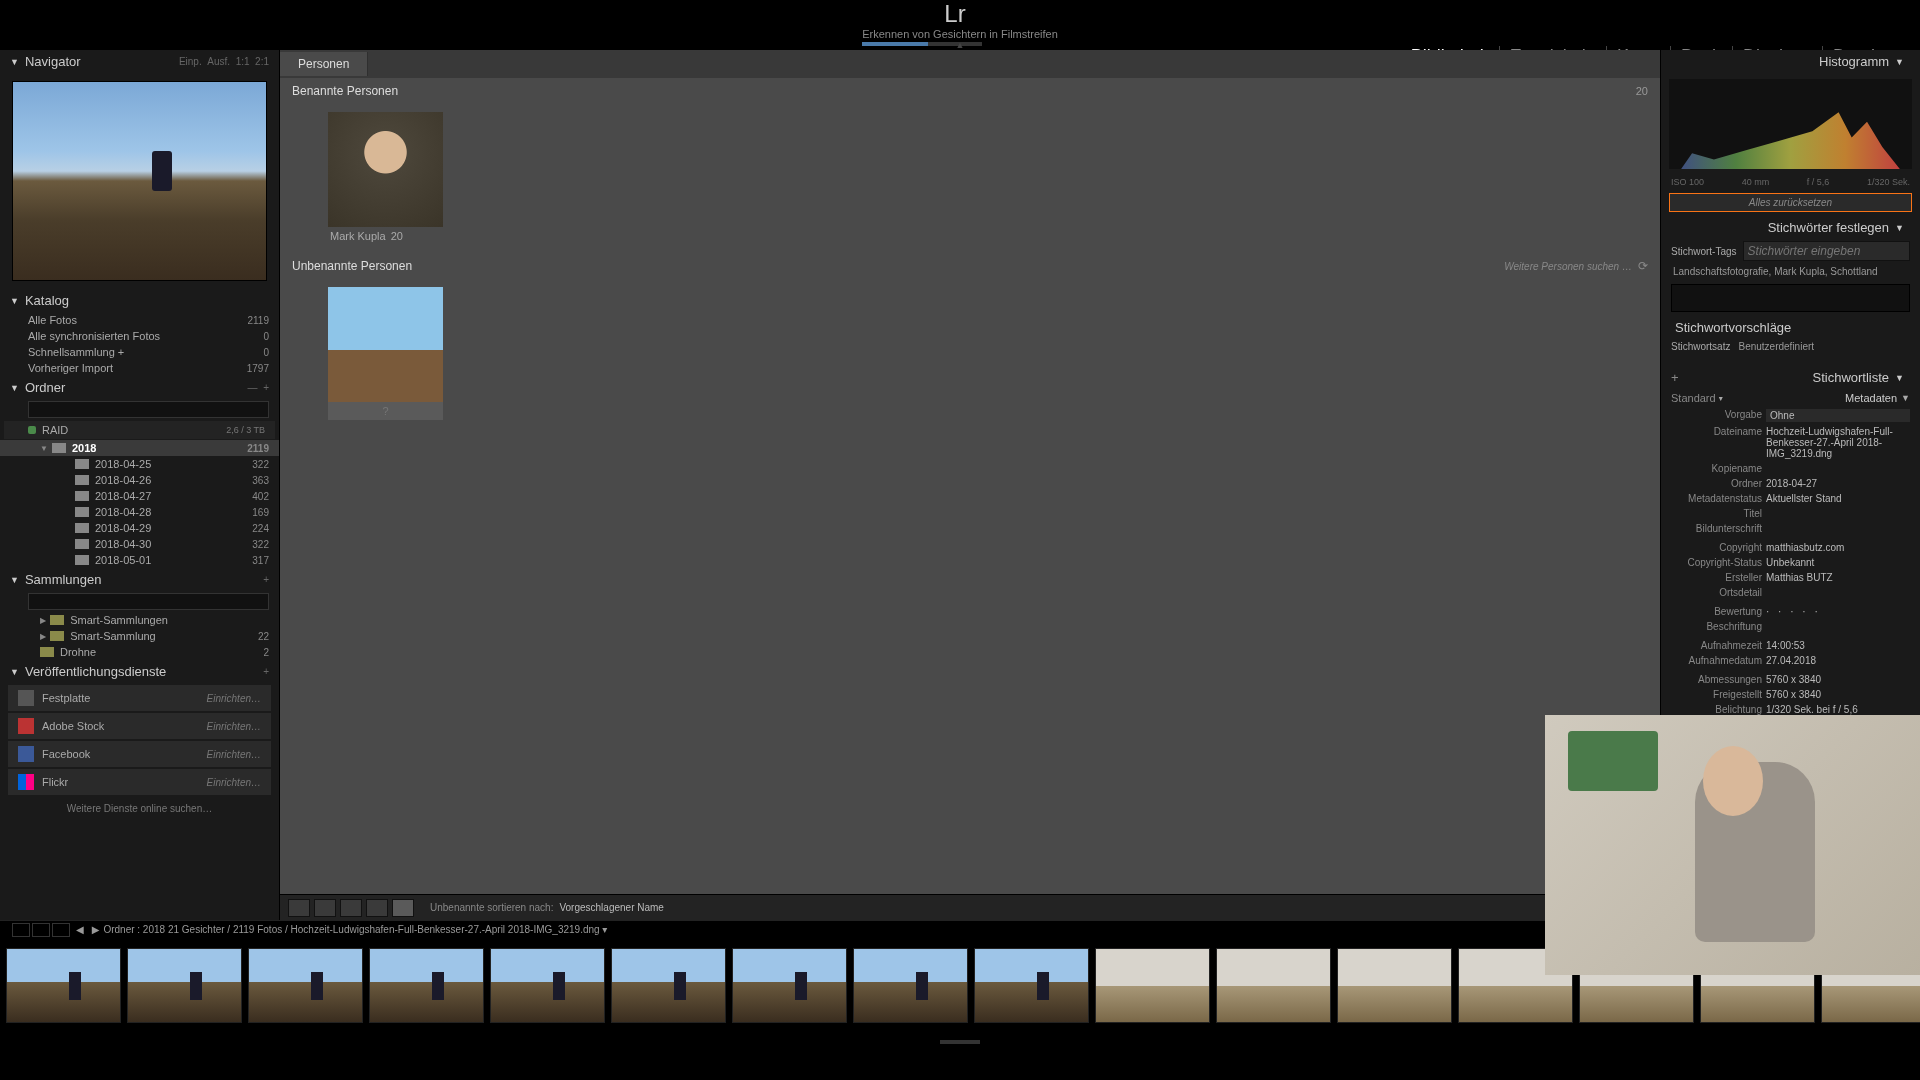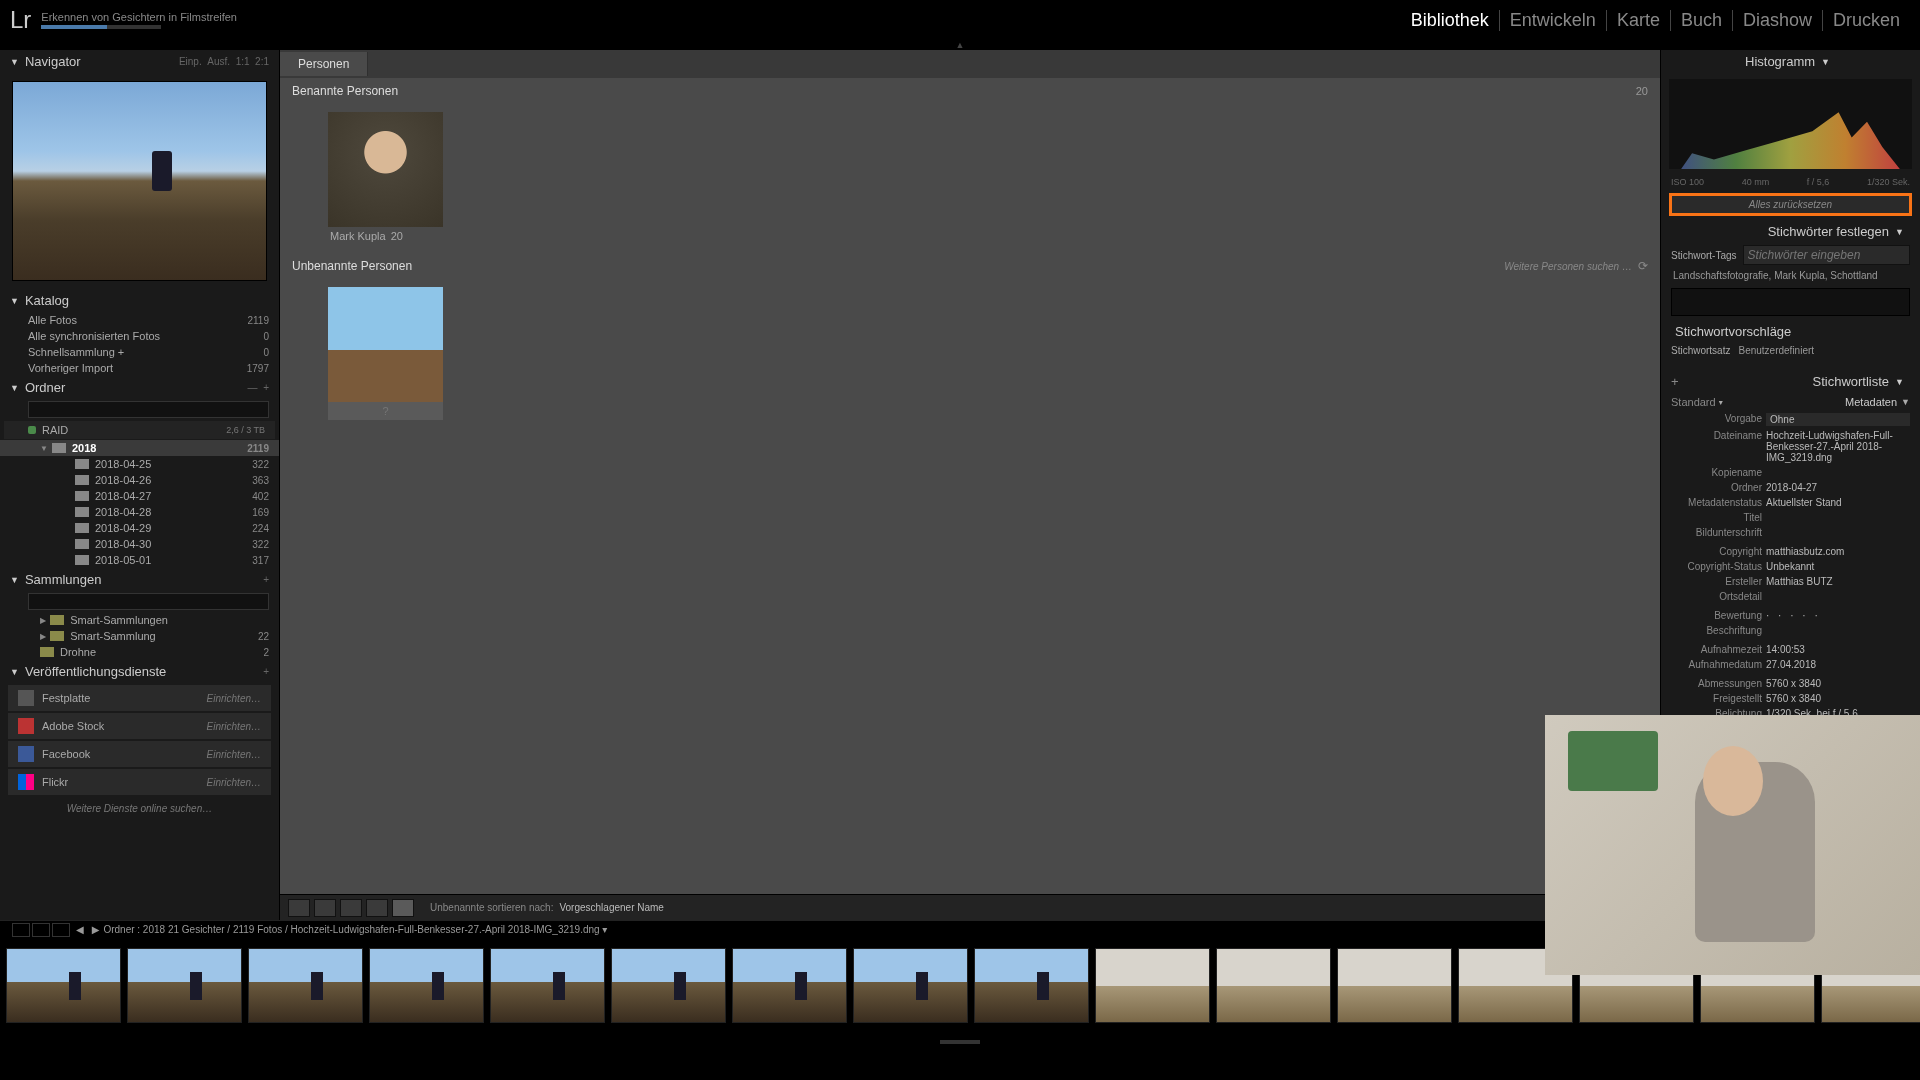--- a/index.html
+++ b/index.html
@@ -1,19 +1,19 @@
 <!DOCTYPE html>
 <html><head>
 <meta charset="utf-8">
 <style>
 * { margin: 0; padding: 0; box-sizing: border-box; font-family: "Segoe UI", Arial, sans-serif; }
 body { background: #000; color: #aaa; width: 1920px; height: 1080px; overflow: hidden; position: relative; font-size: 12px; }
 
 
-.topbar { height: 40px; background: #000; display: flex; align-items: center; padding: 0 10px; }
+.topbar { height: 40px; background: #000; display: flex; align-items: center; padding: 0 10px; flex-direction: column; }
 .logo { font-size: 24px; font-weight: 300; color: #ccc; margin-right: 10px; }
 .top-title { font-size: 11px; color: #888; }
 .top-modules { margin-left: auto; display: flex; gap: 0; }
 .top-modules span { padding: 0 10px; font-size: 18px; font-weight: 400; color: #888; border-right: 1px solid #444; cursor: pointer; }
 .top-modules span:last-child { border-right: none; }
 .top-modules span.active { color: #fff; }
 
 
 .main { display: flex; height: 870px; }
 .left { width: 280px; background: #1a1a1a; border-right: 1px solid #000; display: flex; flex-direction: column; }
@@ -43,21 +43,21 @@
 
 
 .pub-item { display: flex; align-items: center; padding: 5px 10px; margin: 2px 8px; background: #2a2a2a; font-size: 11px; cursor:pointer;}
 .pub-item .picon { width: 16px; height: 16px; margin-right: 8px; }
 .pub-item .setup { margin-left: auto; font-style: italic; color: #777; font-size:10px;}
 .pub-hd .picon { background: #555; }
 .pub-as .picon { background: #b33; }
 .pub-fb .picon { background: #3b5998; }
 .pub-flickr .picon { background: linear-gradient(to right,#0063dc 50%,#ff0084 50%); }
 
-.pub-more { text-align:center; font-size:10px; color:#777; padding:6px; font-style:italic;}
+.pub-more { text-align:center; font-size:10px; color:#777; padding:6px; }
 
 .left-buttons { display:flex; gap:8px; padding:8px; margin-top:auto;}
 .left-buttons button { flex:1; background:#2a2a2a; border:1px solid #111; color:#aaa; padding:6px; font-size:11px; cursor:pointer;}
 
 
 .tabbar { height: 28px; background: #393939; display: flex; align-items: center; }
 .tab { background: #4a4a4a; padding: 5px 18px; font-size: 12px; color: #ddd; border-right:1px solid #2f2f2f;}
 .section-title { padding: 6px 12px; font-size: 12px; color: #ddd; display:flex; align-items:center;}
 .section-title .cnt { margin-left:auto; color:#999; font-size:11px;}
 .section-title .more { margin-left:auto; font-style:italic; color:#888; font-size:10px;}
@@ -73,21 +73,21 @@
 .center-toolbar { height: 26px; background: #232323; display: flex; align-items: center; padding: 0 8px; border-top:1px solid #000;}
 .toolbar-icon { width: 22px; height: 18px; margin-right: 4px; background: #3a3a3a; border:1px solid #111; cursor:pointer;}
 .toolbar-icon.active { background: #5a5a5a; }
 .toolbar-label { margin-left: 12px; font-size: 10px; color: #888; }
 .toolbar-val { margin-left: 6px; font-size: 10px; color: #bbb; }
 
 
 .histogram { height: 90px; margin: 6px 8px; background: #111; position: relative; }
 .histo-shape { position:absolute; bottom:0; left:5%; width:90%; height:70%; background: linear-gradient(to right, #405080, #508040, #a0a040, #c08030, #c04040); clip-path: polygon(0 100%, 5% 75%, 15% 85%, 30% 70%, 45% 55%, 60% 40%, 72% 10%, 78% 50%, 85% 25%, 92% 65%, 100% 100%);}
 .histo-info { display:flex; justify-content:space-between; font-size:9px; color:#666; padding:2px 10px;}
-.reset-btn { margin:4px 8px; background:#2a2a2a; border:3px solid #f97316; color:#888; font-size:10px; padding:3px; font-style:italic;}
+.reset-btn { margin:4px 8px; background:#2a2a2a; border:1px solid #f97316; color:#888; font-size:10px; padding:3px; font-style:italic;}
 
 .kw-input { display:flex; align-items:center; padding:2px 10px; font-size:10px;}
 .kw-input input { flex:1; margin-left:6px; background:#2a2a2a; border:1px solid #111; color:#888; padding:2px 4px; font-size:12px; font-style:italic;}
 .kw-list { padding:3px 12px; font-size:10px; color:#999;}
 
 .sugg-grid { display:grid; grid-template-columns:1fr 1fr 1fr; gap:2px; padding:2px 10px 6px;}
 .sugg-grid div { font-size:9px; color:#555; overflow:hidden; white-space:nowrap;}
 
 .meta-header { display:flex; padding:3px 10px; font-size:11px; align-items:center;}
 .meta-header span.left-l { color:#888;}
@@ -314,21 +314,21 @@
       <div class="toolbar-icon"></div>
       <div class="toolbar-icon"></div>
       <div class="toolbar-icon"></div>
       <div class="toolbar-icon active"></div>
       <span class="toolbar-label">Unbenannte sortieren nach:</span>
       <span class="toolbar-val">Vorgeschlagener Name</span>
     </div>
   </div>
 
   <div class="right">
-    <div class="panel-header" style="justify-content:center">
+    <div class="panel-header" style="justify-content:flex-end">
         <span>Histogramm</span>
         <span class="tri" style="margin-left:6px">▼</span>
       </div>
     <div class="histogram">
         <div class="histo-shape"></div>
       </div>
     <div class="histo-info">
       <span>ISO 100</span>
         <span>40 mm</span>
         <span>f / 5,6</span>

